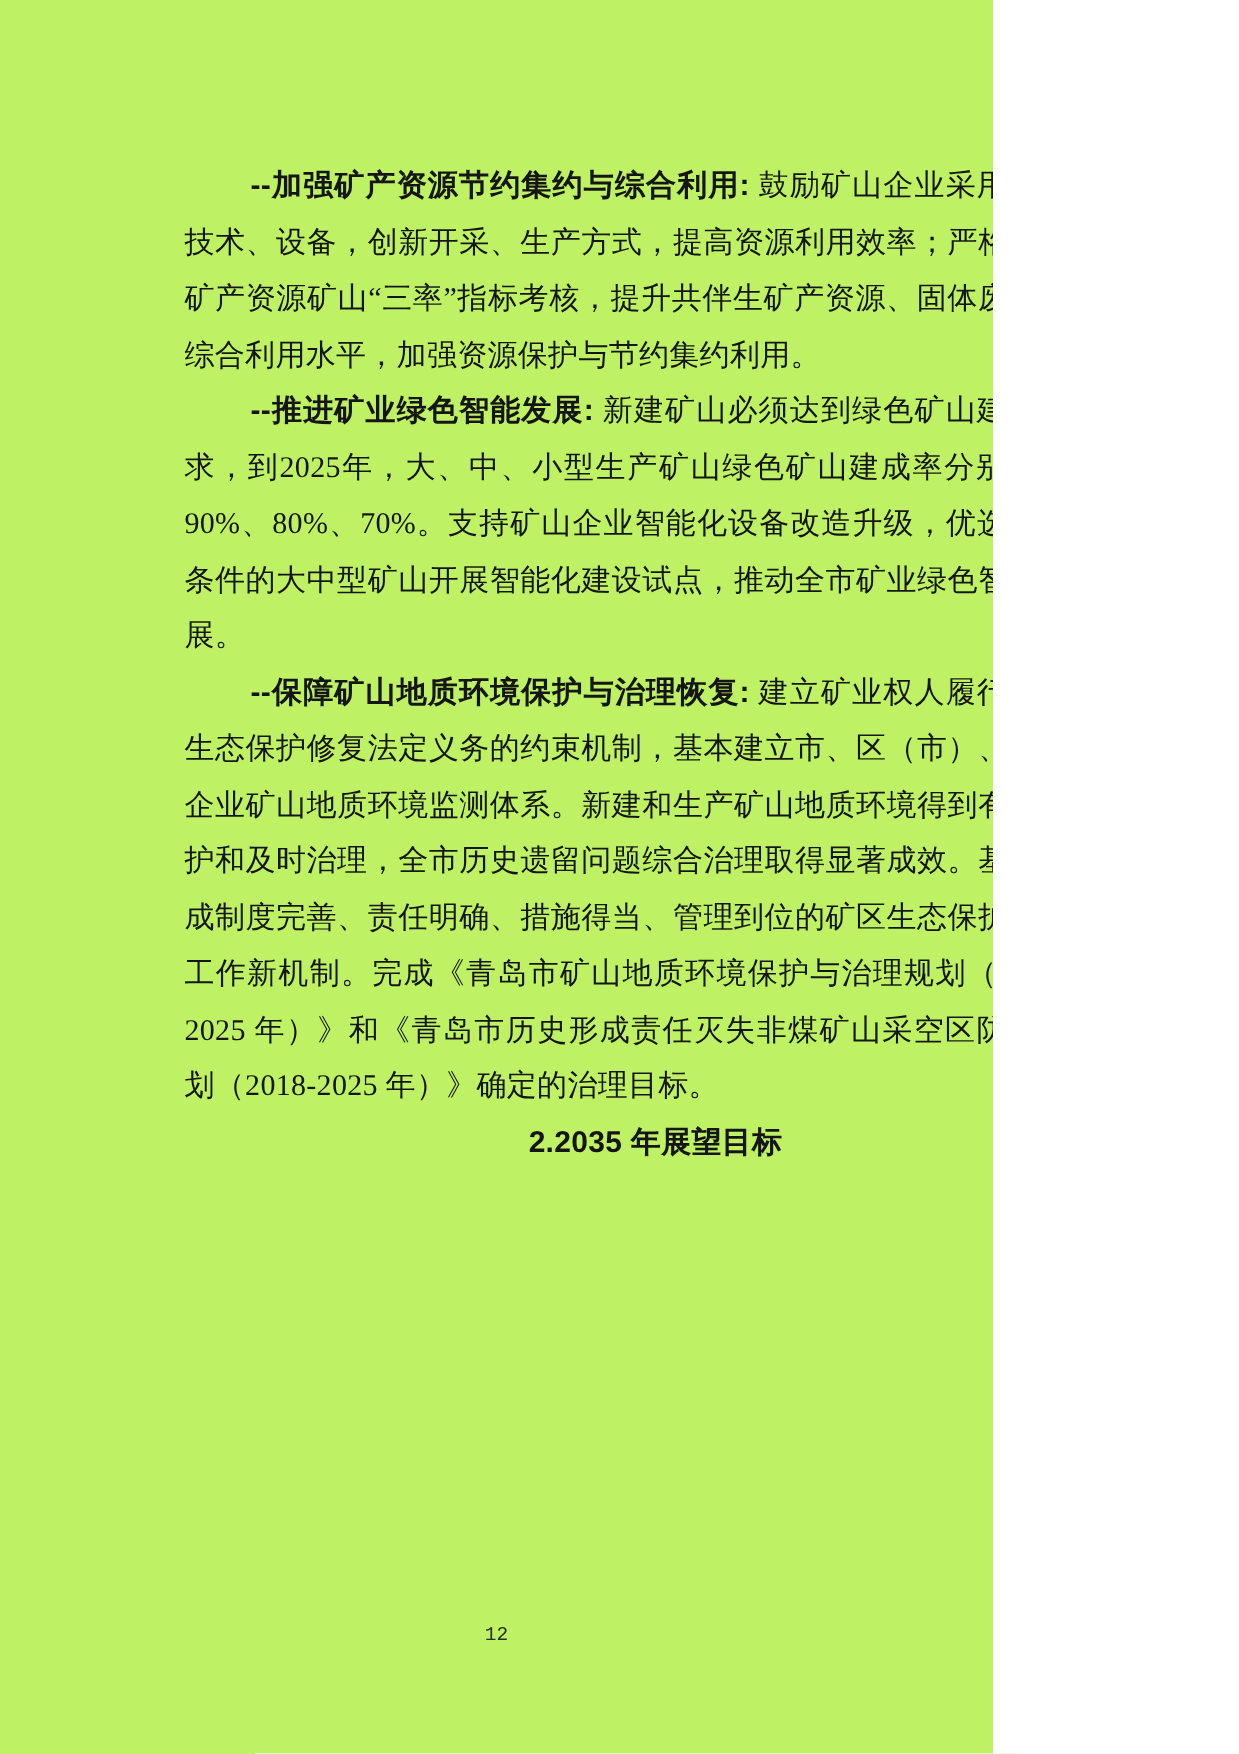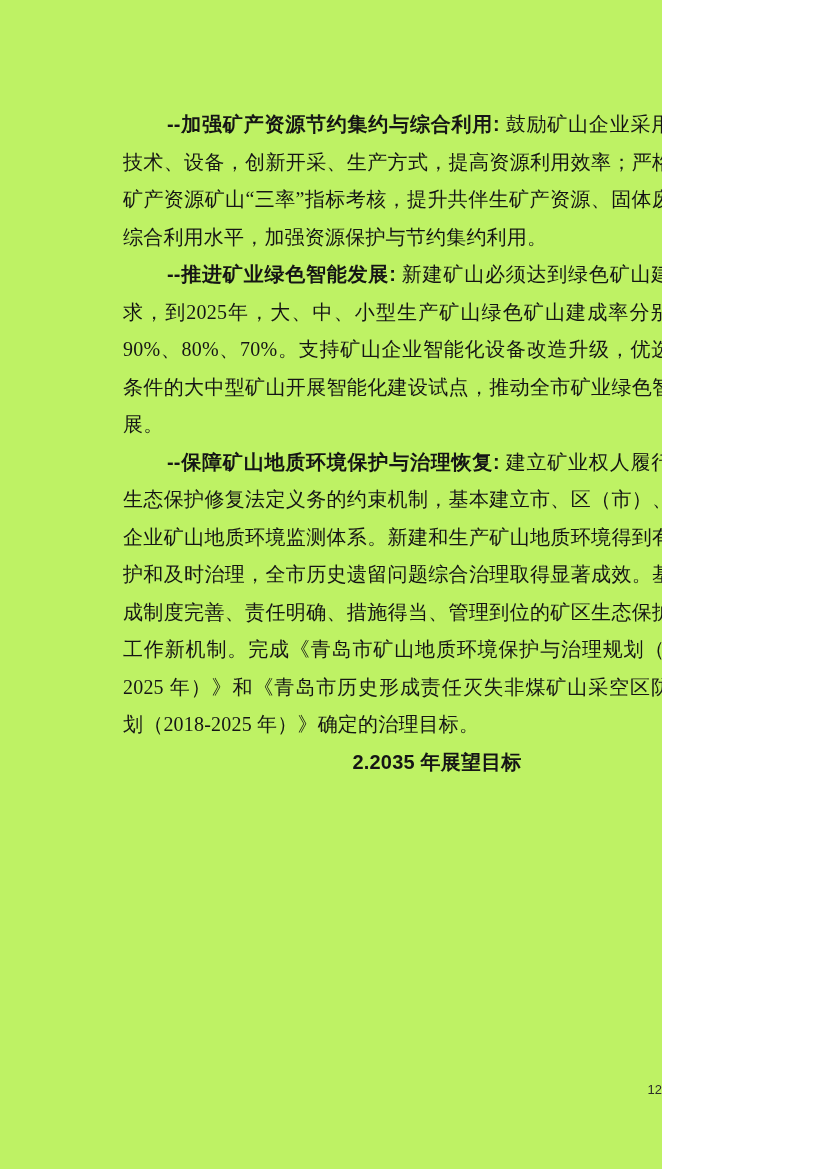--- a/index.html
+++ b/index.html
@@ -44,24 +44,24 @@
     line-height: 37.5px;
     font-weight: bold;
     font-family: "Liberation Sans", "DejaVu Sans", sans-serif;
     text-align: center;
   }
   .page-number {
     position: absolute;
     left: 0;
     right: 0;
     top: 1082px;
-    text-align: right;
+    text-align: center;
     font-size: 13px;
     color: #2b2b2b;
-    font-family: Liberation Sans, sans-serif;
+    font-family: Liberation Mono, monospace;
   }
 </style>
 </head>
 <body>
 
 <div class="page">
   <div class="content">
 
     <p class="para"><span class="para-label">--加强矿产资源节约集约与综合利用:</span><span> 鼓励矿山企业采用先进技术、设备，创新开采、生产方式，提高资源利用效率；严格重要矿产资源矿山“三率”指标考核，提升共伴生矿产资源、固体废弃物综合利用水平，加强资源保护与节约集约利用。</span></p>
 

